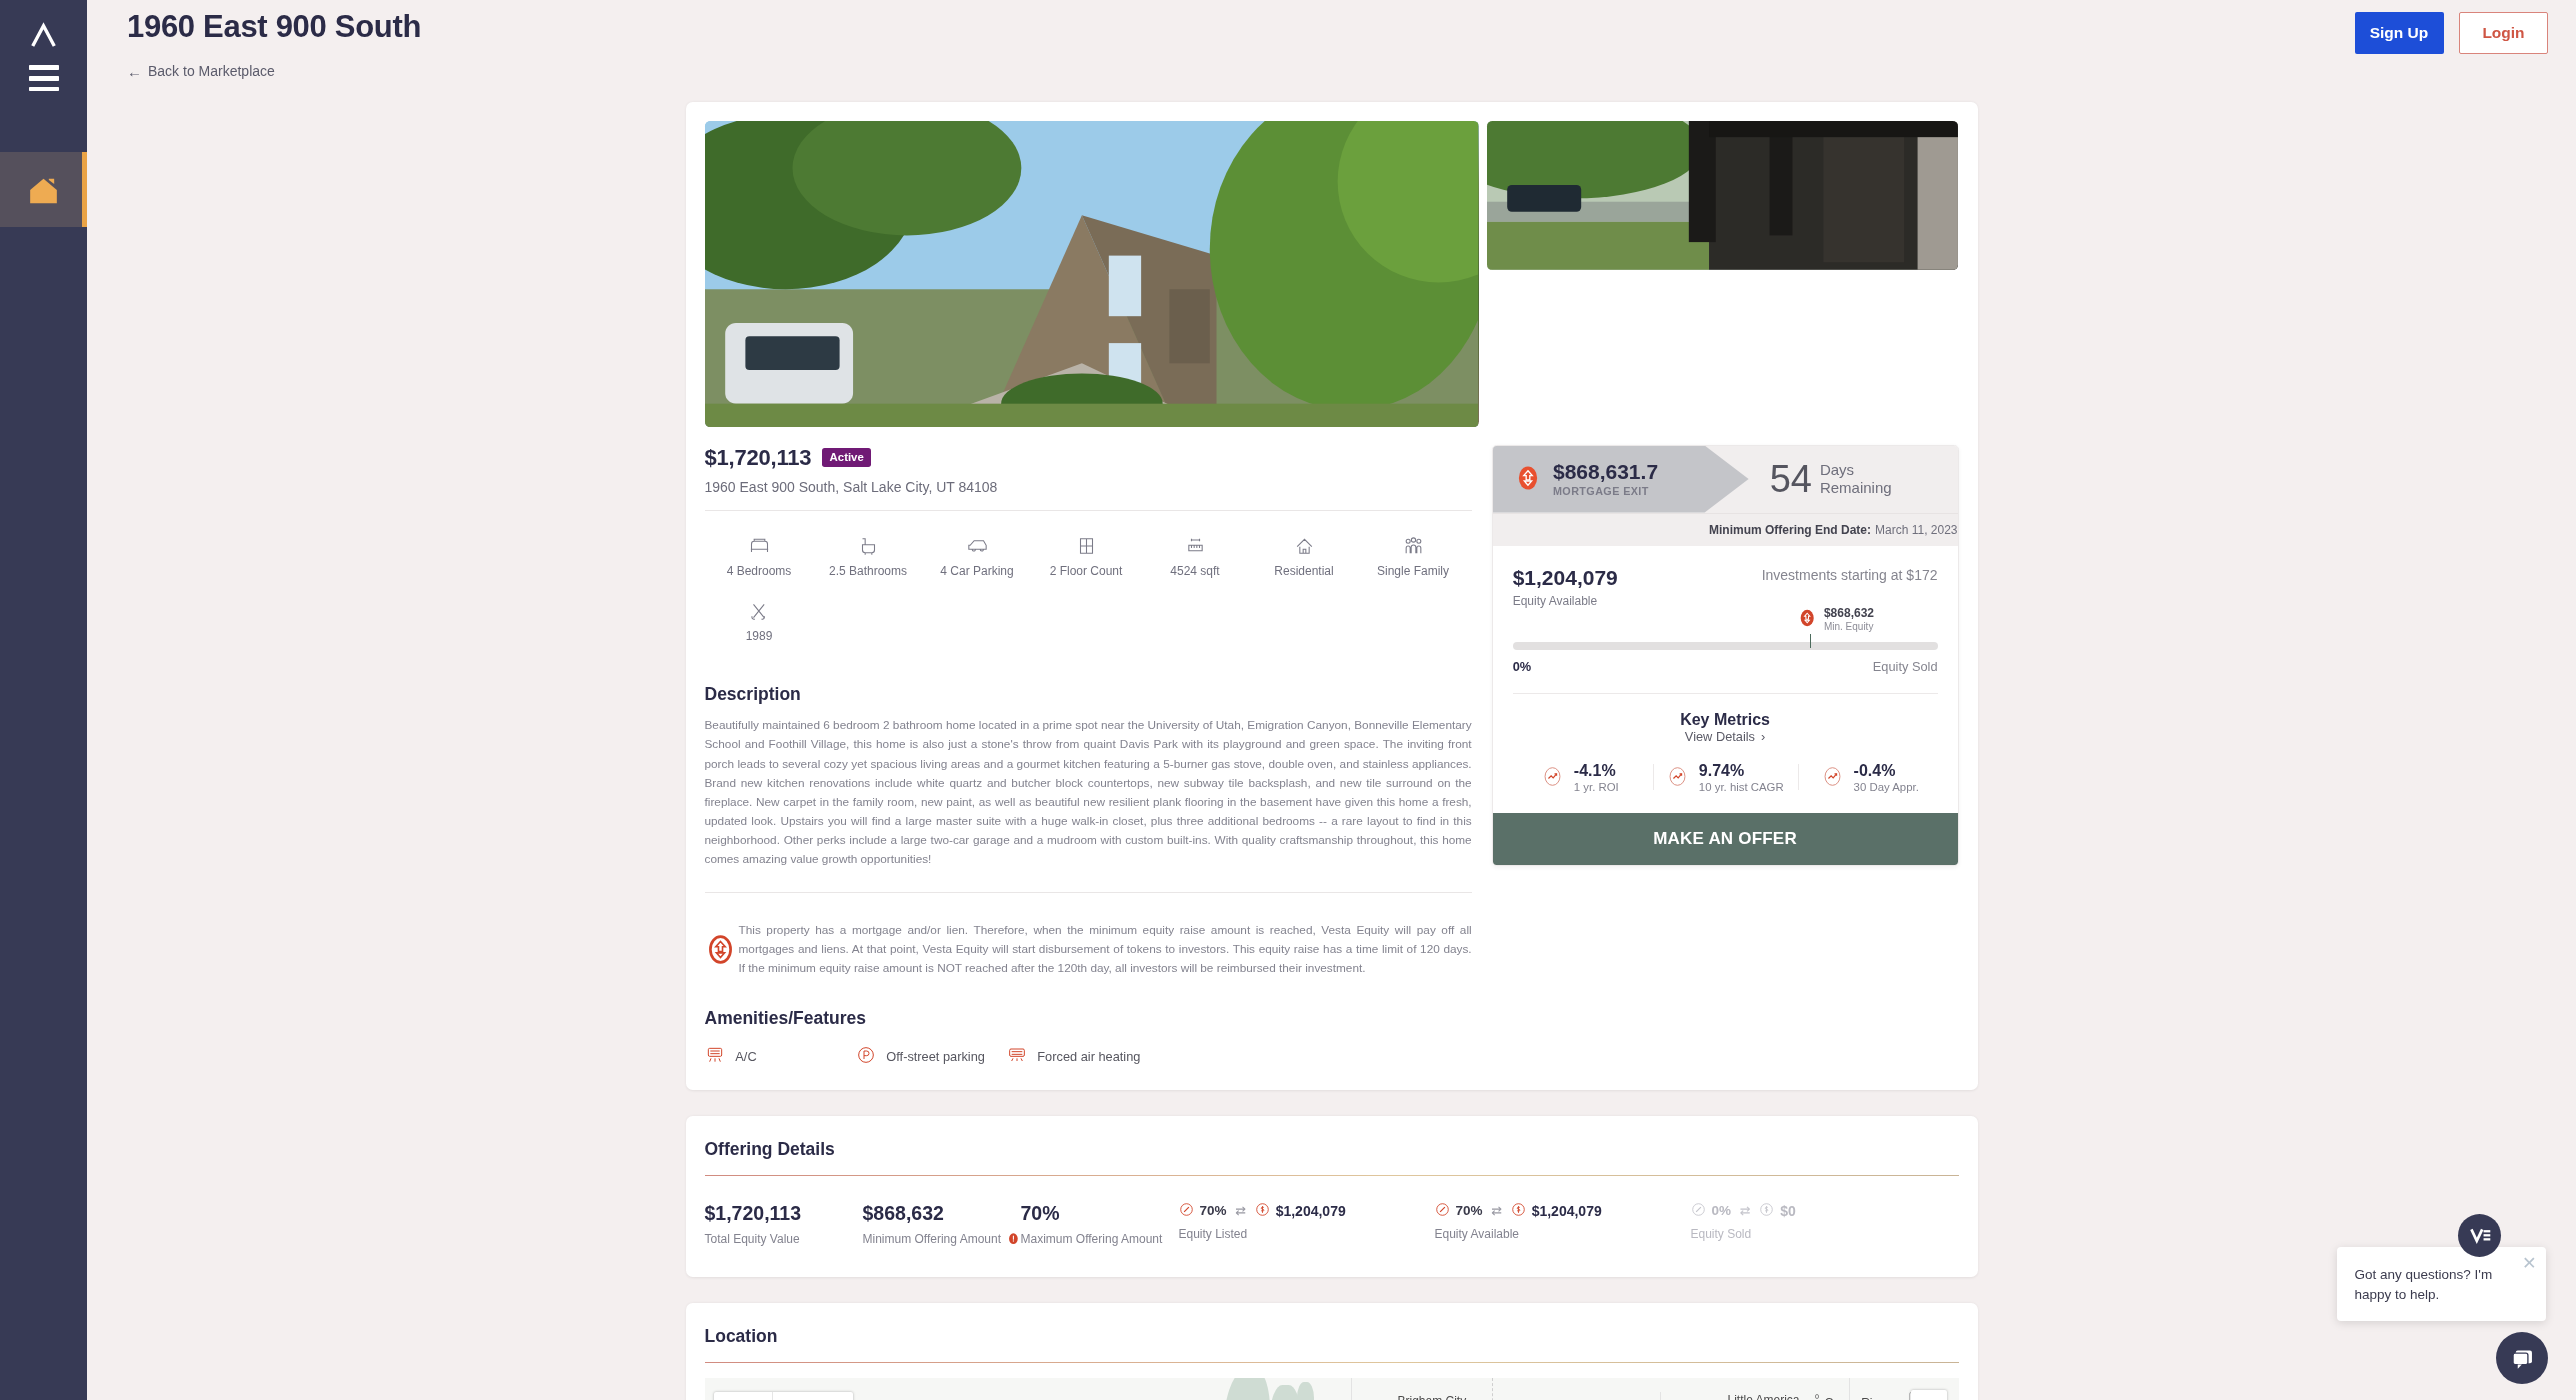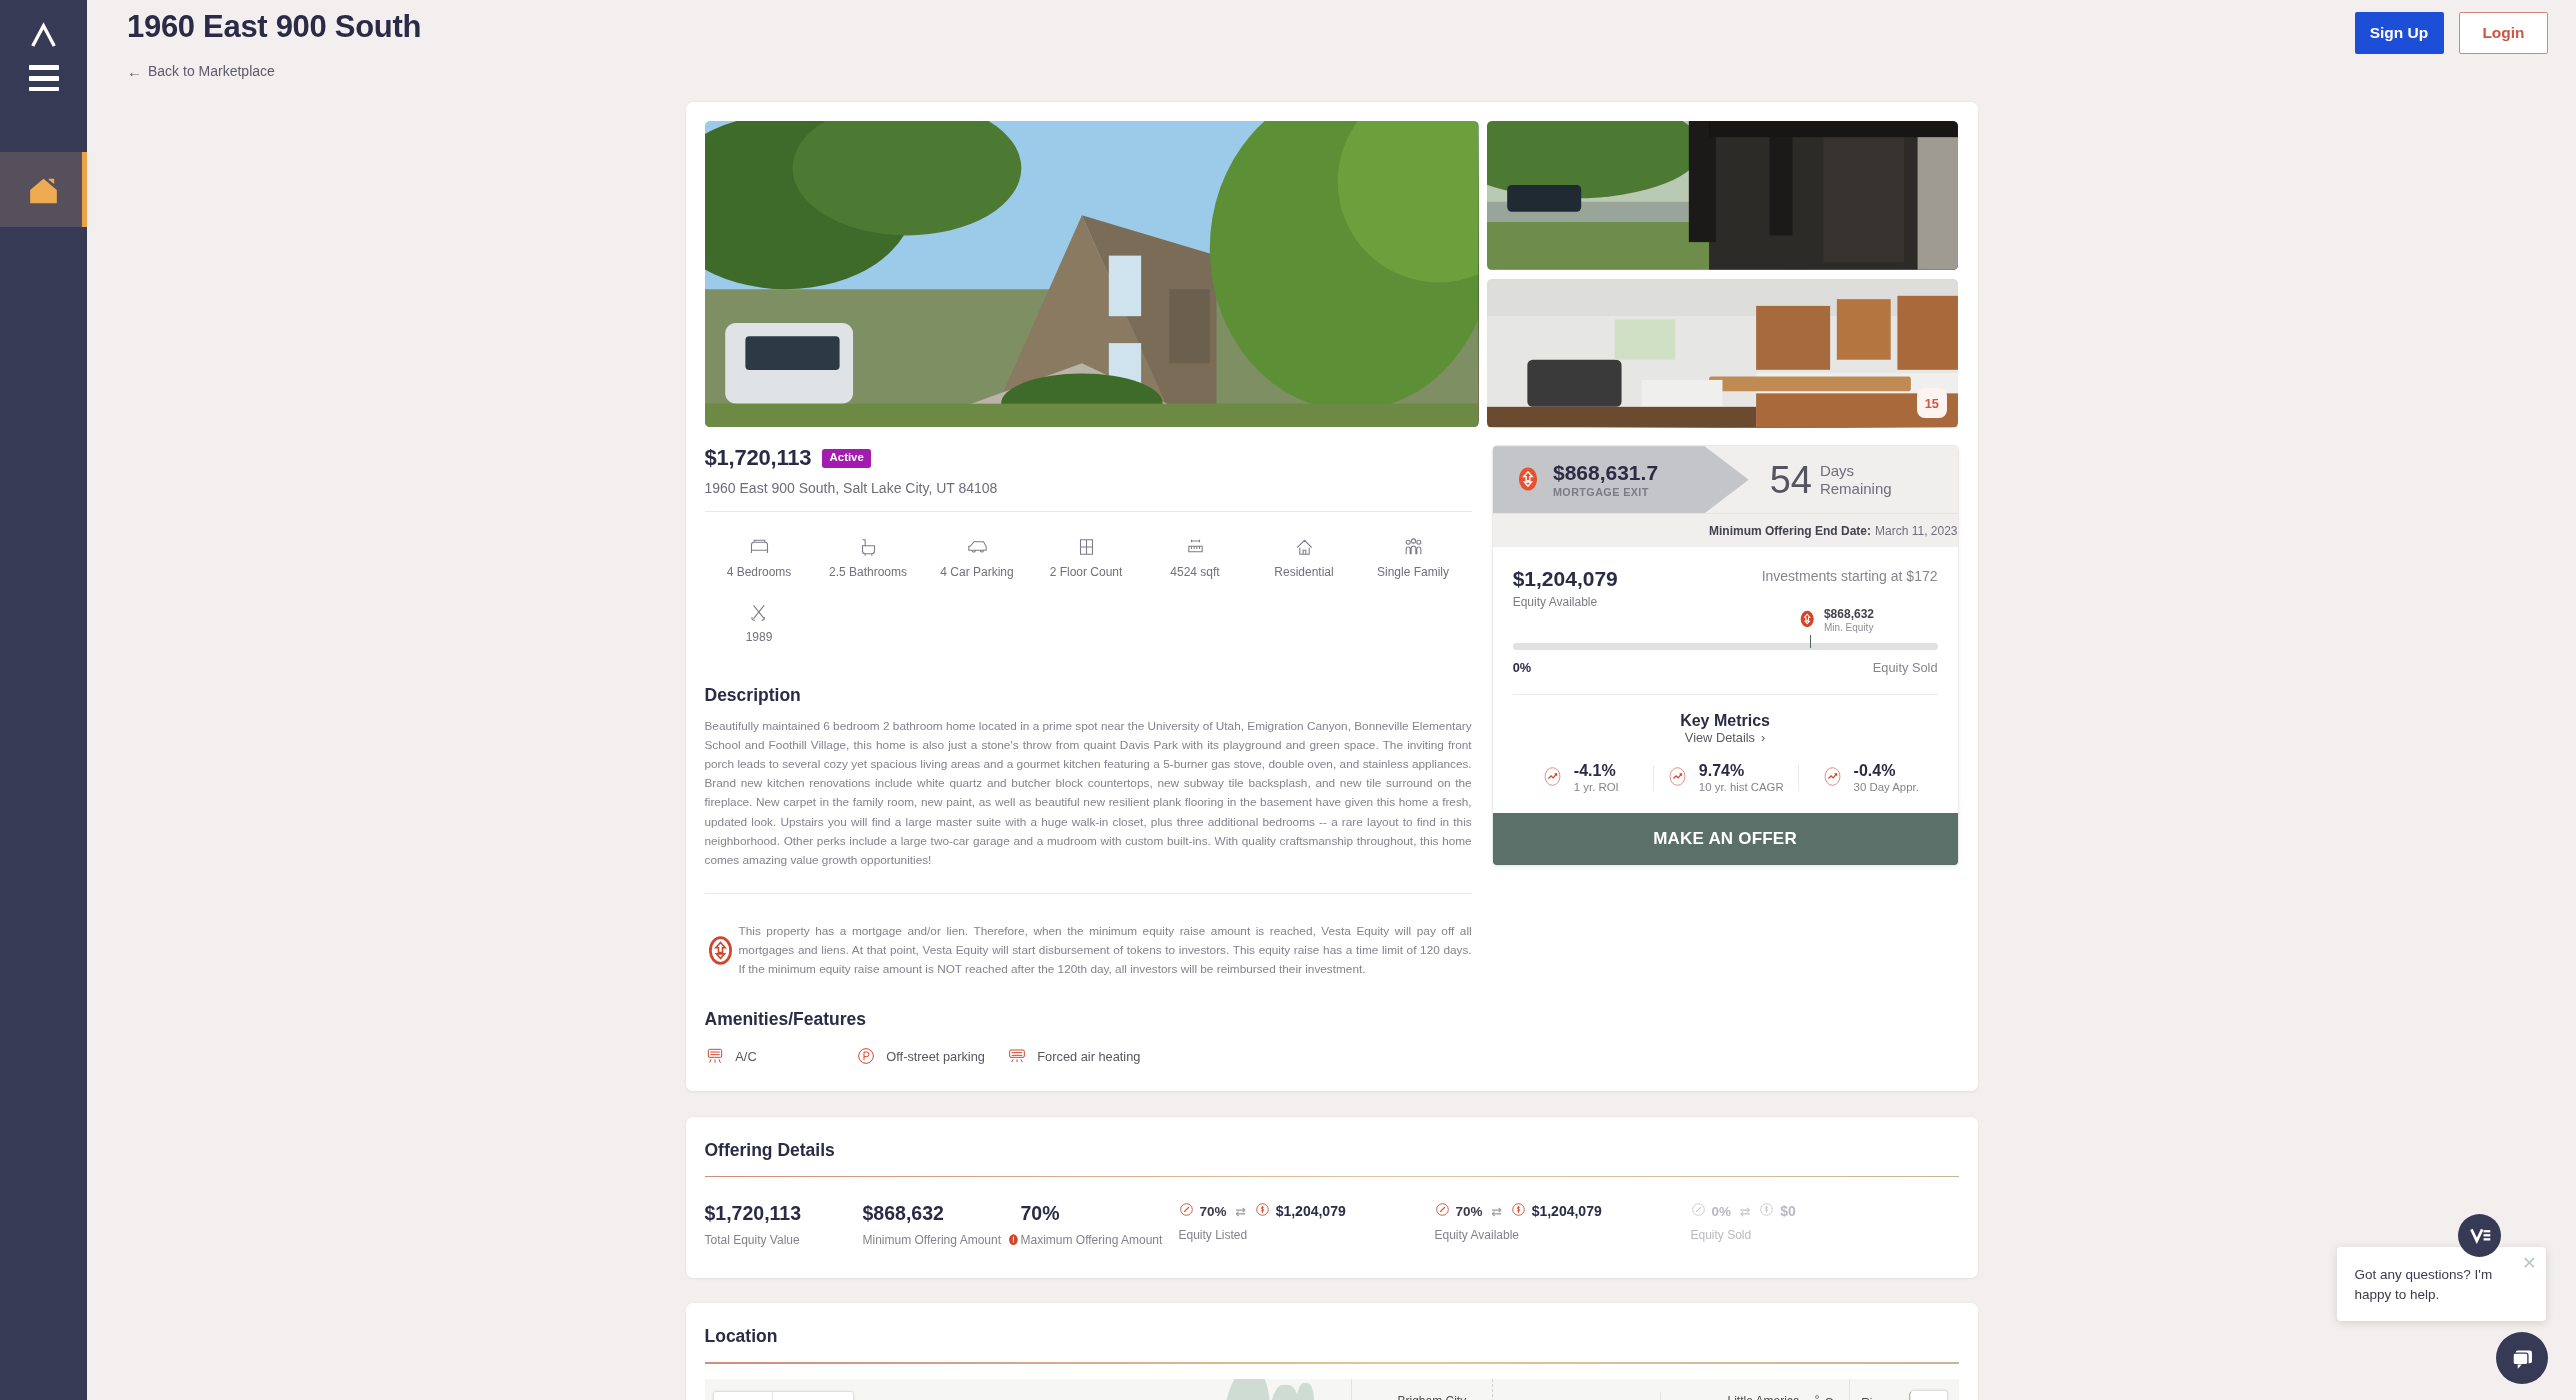--- a/index.html
+++ b/index.html
@@ -96,21 +96,21 @@
   }
 
   
   .detail-row { display: flex; padding: 17.5px 19px 23px 19px; gap: 20px; }
   .detail-left { width: 774px; }
   .detail-right { width: 471px; }
 
   .price-line { display: flex; align-items: center; gap: 10.8px; }
   .price { font-size: 22px; font-weight: bold; color: #2b2b47; letter-spacing: -0.2px; }
   .badge-active {
-    background: #a21caf; color: #fff; font-size: 11.4px; font-weight: bold;
+    background: #701a75; color: #fff; font-size: 11.4px; font-weight: bold;
     padding: 2.7px 7.4px; border-radius: 2.7px; line-height: 1.2;
   }
   .addr { margin-top: 8.7px; font-size: 14px; color: #6c6c7a; }
   .hr { height: 0.7px; background: #e9e6e6; margin: 15px 0 0 0; }
 
   .facts { display: flex; flex-wrap: wrap; padding-top: 17.5px; }
   .fact { width: 109px; display: flex; flex-direction: column; align-items: center; margin-bottom: 15px; }
   .fact .ico { height: 28px; display: flex; align-items: flex-end; justify-content: center; color: #7b7b88; }
   .fact .lbl { margin-top: 8px; font-size: 12px; color: #70707e; white-space: nowrap; }
 
@@ -308,37 +308,20 @@
               <rect y="150" width="330" height="71" fill="#6f8d4a"></rect>
               <rect x="30" y="95" width="110" height="40" rx="7" fill="#1f2a33"></rect>
               <rect x="330" width="370" height="221" fill="#2c2b27"></rect>
               <rect x="300" y="0" width="40" height="180" fill="#1b1a18"></rect>
               <rect x="420" y="0" width="34" height="170" fill="#1b1a18"></rect>
               <rect x="500" y="10" width="120" height="200" fill="#36332e"></rect>
               <rect x="640" y="0" width="60" height="221" fill="#9f9a92"></rect>
               <rect x="330" y="0" width="370" height="24" fill="#171614"></rect>
             </svg>
           </div>
-          <div class="g-thumb g-t2">
-            <svg class="img-art" viewBox="0 0 700 221" preserveAspectRatio="none">
-              <rect width="700" height="221" fill="#e6e6e4"></rect>
-              <rect y="0" width="700" height="55" fill="#dddddb"></rect>
-              <rect x="400" y="40" width="110" height="95" fill="#a76a3c"></rect>
-              <rect x="520" y="30" width="80" height="90" fill="#b5753f"></rect>
-              <rect x="610" y="25" width="90" height="110" fill="#a9693a"></rect>
-              <rect x="400" y="140" width="300" height="30" fill="#efefed"></rect>
-              <rect x="400" y="170" width="300" height="51" fill="#a9693a"></rect>
-              <rect x="330" y="145" width="300" height="22" rx="4" fill="#c08b52"></rect>
-              <rect x="60" y="120" width="140" height="70" rx="8" fill="#3a3a3a"></rect>
-              <rect x="230" y="150" width="120" height="71" fill="#efefed"></rect>
-              <rect x="190" y="60" width="90" height="60" fill="#cfe0c4"></rect>
-              <rect y="190" width="400" height="31" fill="#6b4a30"></rect>
-            </svg>
-            <div class="photo-count">15</div>
-          </div>
         </div>
       </div>
 
       <div class="detail-row">
 
         <div class="detail-left">
           <div class="price-line">
             <span class="price">$1,720,113</span>
             <span class="badge-active">Active</span>
           </div>

